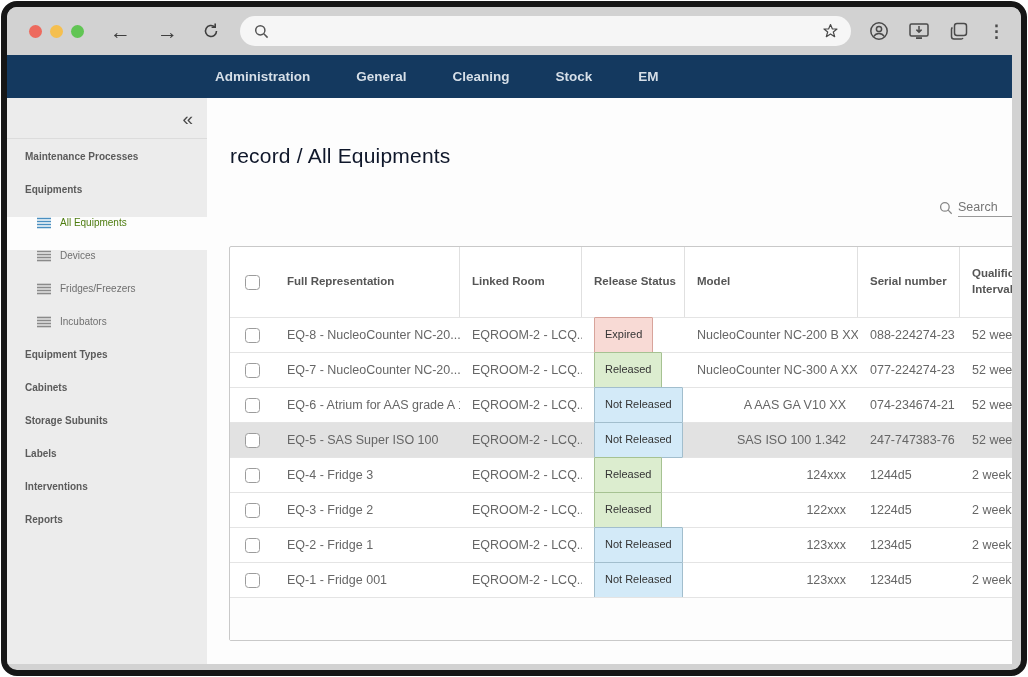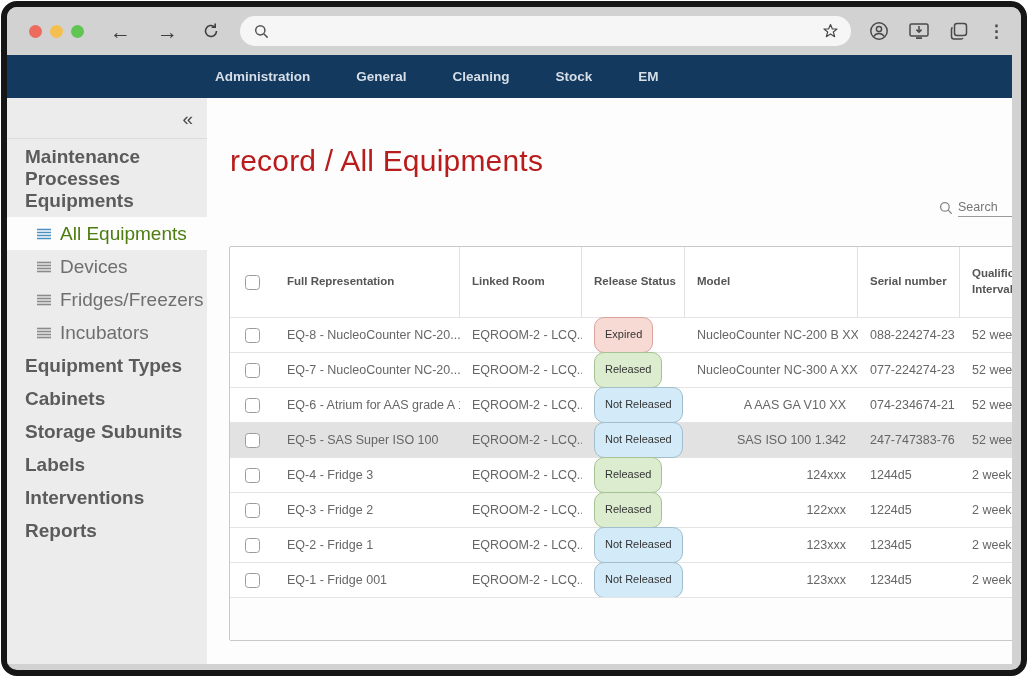--- a/index.html
+++ b/index.html
@@ -33,28 +33,28 @@
   .appnav .tab.active { background:#3d6180; color:#fff; }
 
   
   .content { position:absolute; left:0; top:91px; width:1005px; height:566px; display:flex; }
 
   .sidebar { width:200px; background:#ececec; display:flex; flex-direction:column; }
   .sb-top { height:41px; display:flex; align-items:center; justify-content:flex-end;
             padding-right:14px; border-bottom:1px solid #dcdcdc; }
   .collapse { font-size:19px; color:#4a4a4a; cursor:pointer; line-height:1; }
   .sb-items { padding-top:12px; }
-  .sb-item { height:33px; display:flex; align-items:center; padding-left:18px;
-             font-size:19px; font-weight:bold; color:#5b5b5b; cursor:pointer; }
+  .sb-item { height:33px; display:flex; padding-left:18px;
+             font-size:10px; font-weight:bold; color:#5b5b5b; cursor:pointer; }
   .sb-item.sub { padding-left:30px; font-weight:normal; color:#6f6f6f; }
   .sb-item.sub .licon { margin-right:9px; display:flex; }
   .sb-item.active { background:#fdfdfd; color:#4d7c0f; }
 
   .main { flex:1; background:#fdfdfd; position:relative; overflow:hidden; }
-  .page-title { position:absolute; left:23px; top:46px; font-size:30px; color:#b91c1c; letter-spacing:.2px; }
+  .page-title { position:absolute; left:23px; top:46px; font-size:21px; color:#0f172a; letter-spacing:.2px; }
   .search { position:absolute; right:-8px; top:100px; display:flex; align-items:flex-end; }
   .search .mag { display:flex; margin-right:5px; margin-bottom:2px; }
   .search input { width:62px; border:none; border-bottom:1px solid #9a9a9a; background:transparent;
                   outline:none; font-size:12.5px; color:#555; padding:2px 0;
                   font-family:"Liberation Sans", sans-serif; }
 
   
   .table { position:absolute; left:22px; top:148px; width:845px; bottom:23px;
            border:1px solid #c9c9c9; border-radius:2px; background:#fff;
            display:flex; flex-direction:column; }
@@ -64,21 +64,21 @@
                  align-self:stretch; display:flex; align-items:center; border-right:1px solid #e0e0e0; }
   .thead .cell:last-child, .thead .cell.cb-cell { border-right:none; }
   .thead .cell.cb-cell { border-right:none; }
   .cell { padding:0 12px; flex:none; overflow:hidden; white-space:nowrap; font-size:12.5px; color:#666; }
   .cb-cell { width:45px; display:flex; justify-content:center; padding:0; }
   .c1 { width:185px; } .c2 { width:122px; } .c3 { width:103px; }
   .c4 { width:173px;text-align:right; } .c5 { width:102px; } .c6 { width:115px; }
   .checkbox { width:15px; height:15px; border:1.5px solid #9c9c9c; border-radius:3.5px; background:#fff; cursor:pointer; }
   .trow.hl { background:#e2e2e2; }
   .link { text-decoration:underline; text-decoration-color:#b8b8b8; text-underline-offset:3px; cursor:pointer; }
-  .pill { display:inline-block; padding:10px 10px; border-radius:10px; font-size:11px; color:#333;
+  .pill { display:inline-block; padding:10px 10px; border-radius:1px; font-size:11px; color:#333;
           border:1px solid; line-height:1.2; }
   .tfoot { flex:1; border-top:1px solid #e4e4e4; background:#fdfdfd; }
 </style>
 </head>
 <body>
 
 <div class="frame">
 
   <div class="toolbar">
     <div class="lights">

